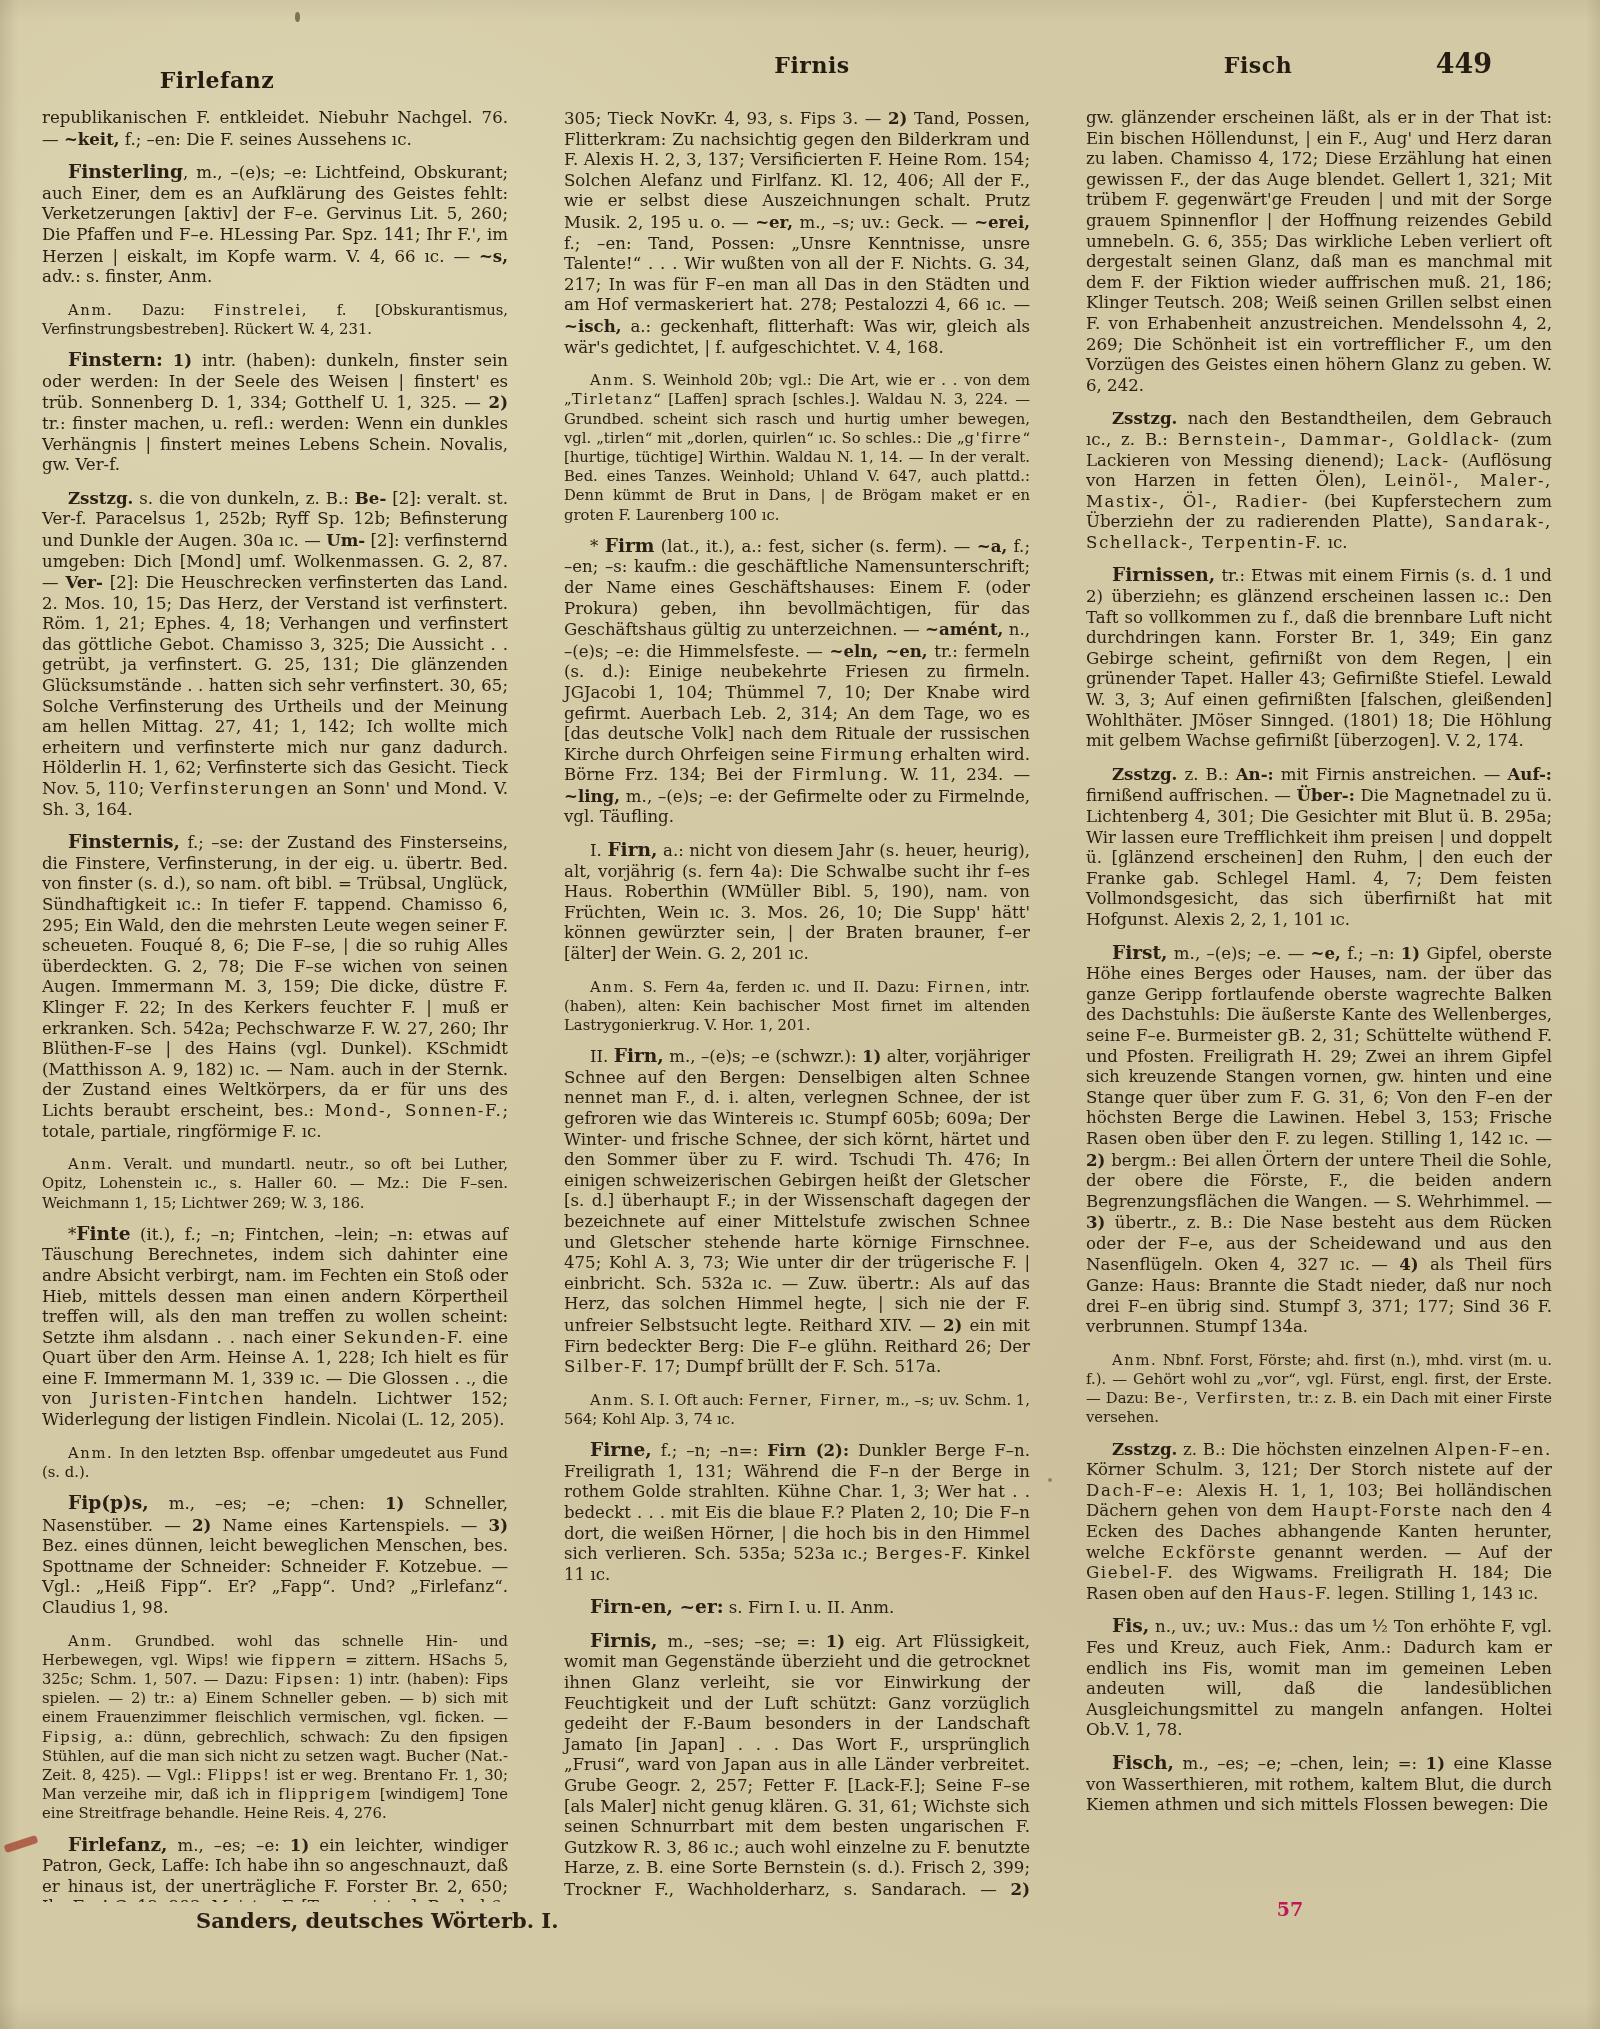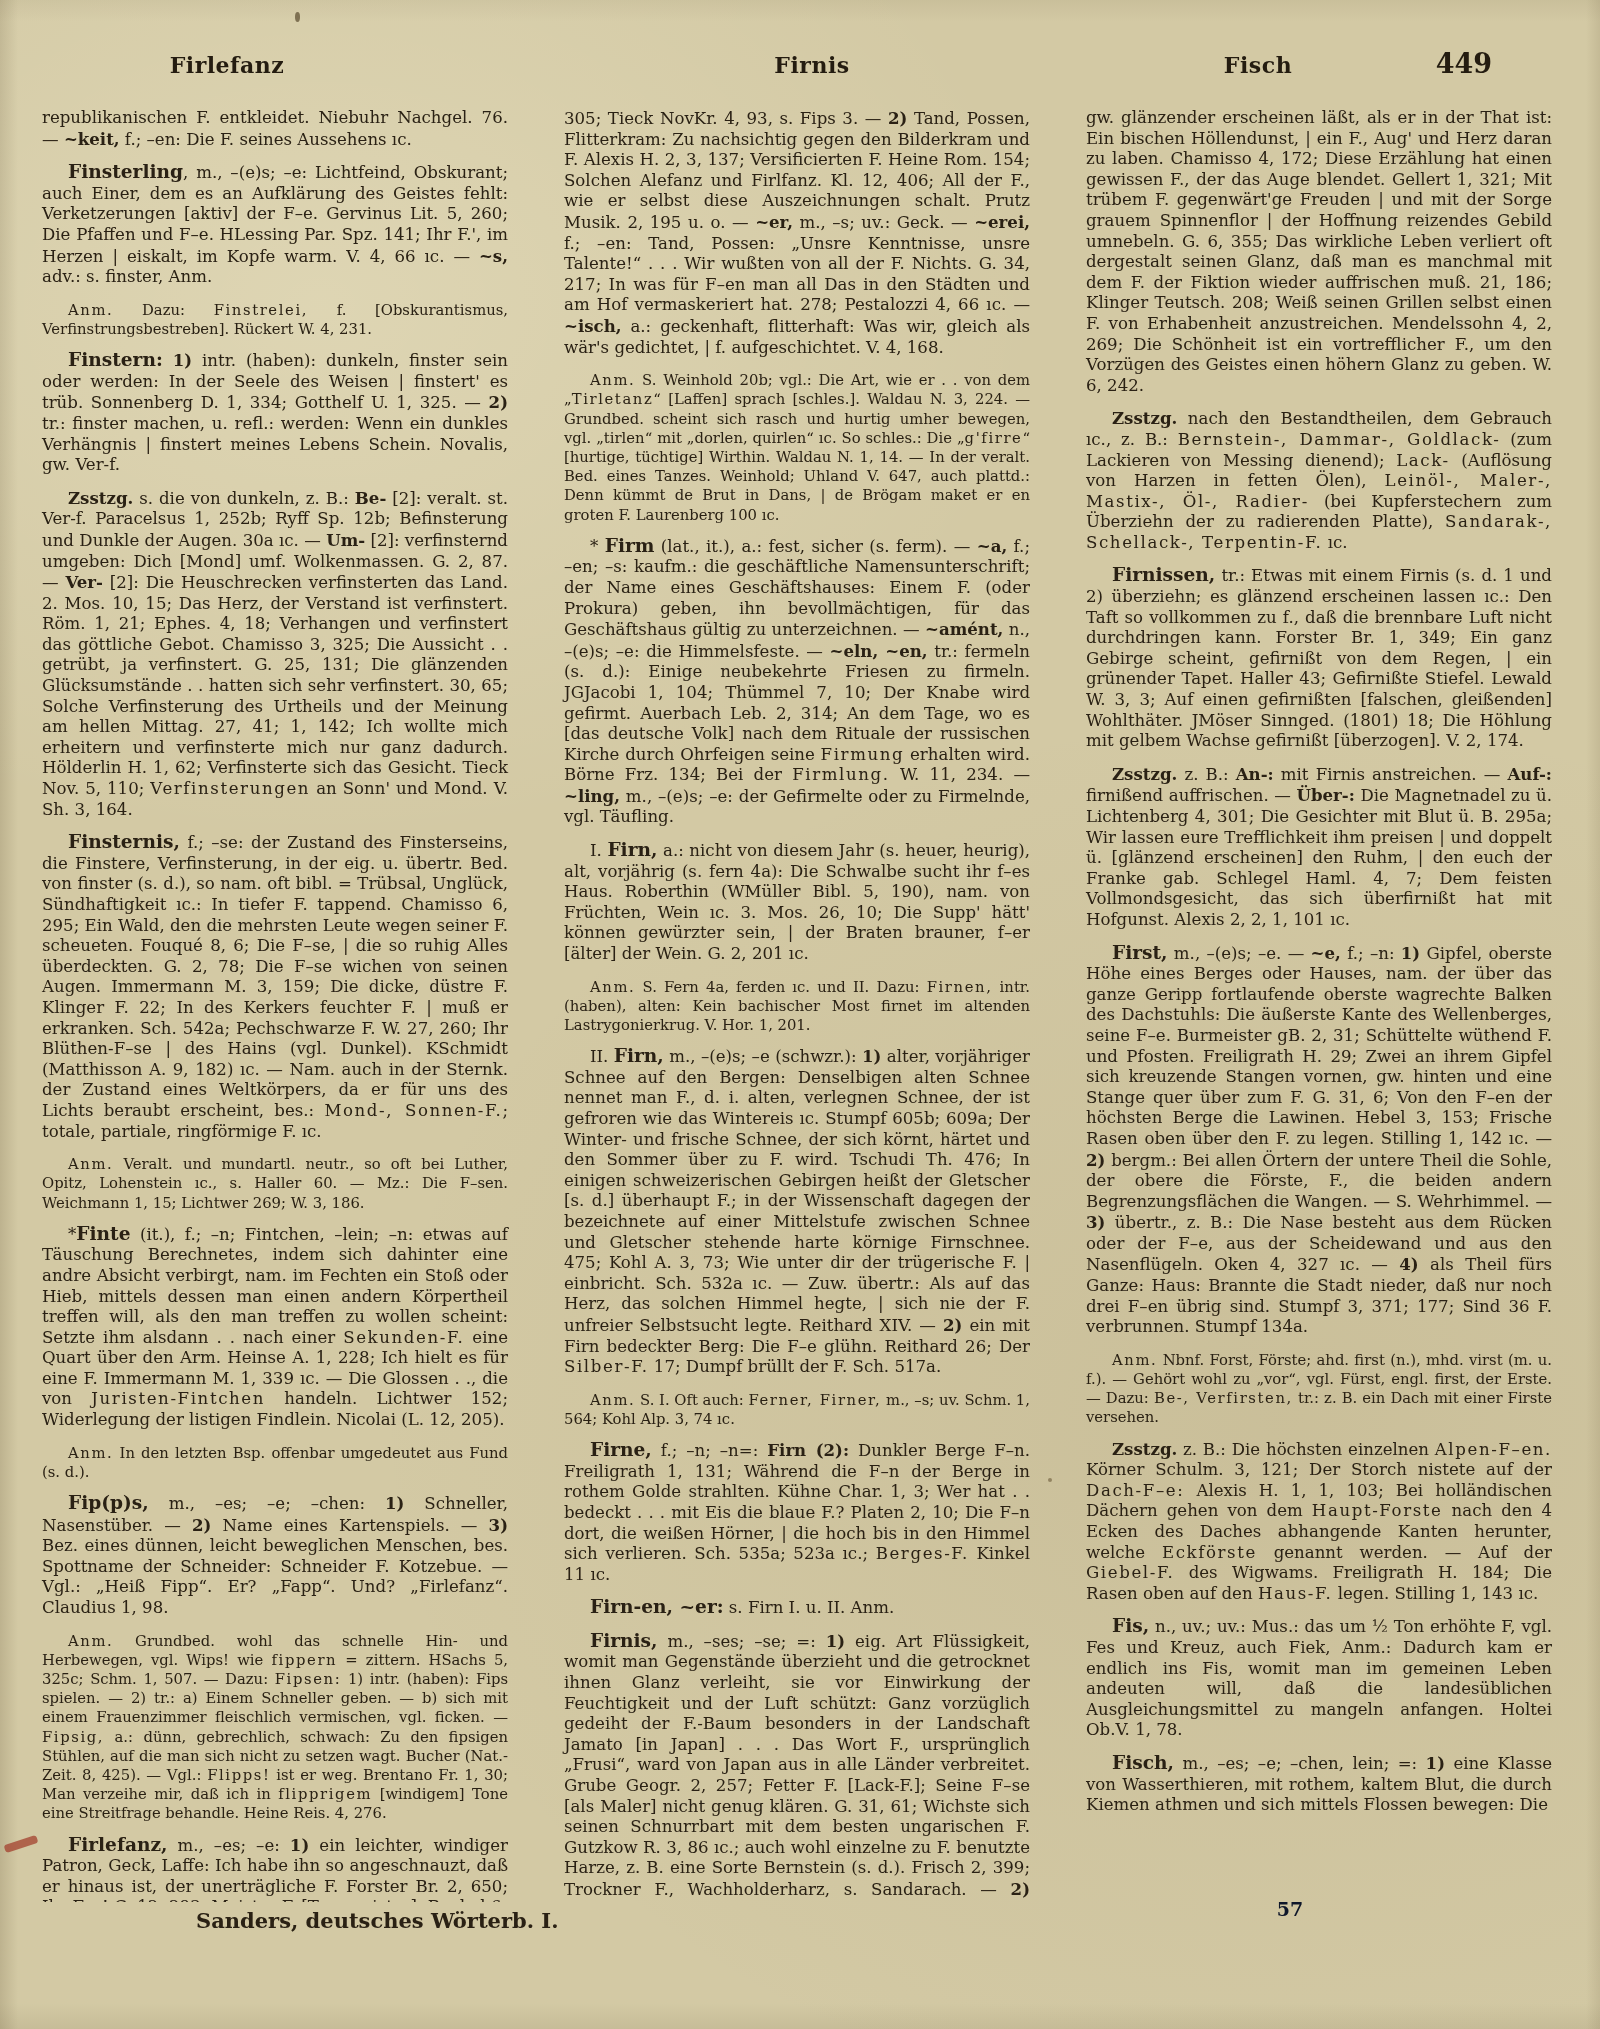--- a/index.html
+++ b/index.html
@@ -21,41 +21,41 @@
   }
   .speck{position:absolute;border-radius:50%;pointer-events:none;}
   .red-mark{
     position:absolute;left:4px;top:1840px;width:34px;height:8px;
     background:#a3402e;opacity:.75;border-radius:3px;
     transform:rotate(-18deg);pointer-events:none;
   }
   .header{position:absolute;top:52px;left:0;width:1600px;height:40px;}
   .kw{position:absolute;transform:translateX(-50%);
       font-weight:bold;font-size:22px;letter-spacing:.5px;color:#241c10;}
-  .kw1{left:227px;} .kw2{left:812px;} .kw3{left:1258px;text-align:right;}
+  .kw1{left:217px;margin-top:15px;} .kw2{left:812px;} .kw3{left:1258px;text-align:right;}
   .pagenum{position:absolute;right:108px;top:-4px;font-weight:bold;font-size:27px;color:#241c10;}
   .cols{
     position:absolute;top:96px;left:30px;width:1536px;height:1806px;
     display:flex;gap:32px;overflow:hidden;
   }
   .col{width:490px;height:100%;overflow:hidden;text-align:justify;
        font-size:16.6px;line-height:20.6px;}
   .col p{margin:12px;text-indent:26px;}
   .col p.noindent{text-indent:0;}
   .col p.small{font-size:14.8px;line-height:19.2px;}
   .run-h{font-weight:bold;font-size:1.12em;}
   .run-b{font-weight:bold;}
   .run-g{letter-spacing:1.6px;}
   .footer-norm{
     position:absolute;left:196px;top:1908px;
     font-size:21px;font-weight:bold;color:#2a2114;
   }
   .sheet-num{
     position:absolute;left:1290px;top:1898px;transform:translateX(-50%);
-    font-size:19px;font-weight:bold;color:#0f172a;
+    font-size:19px;font-weight:bold;color:#be185d;
   }
 </style>
 </head>
 <body>
 
 <div class="paper-tone"></div>
 <div class="speck" style="left:295px;top:12px;width:5px;height:10px;background:#5a4a2e;opacity:.7"></div>
 <div class="speck" style="left:1048px;top:1478px;width:4px;height:4px;background:#6a5a3a;opacity:.6"></div>
 <div class="red-mark"></div>
 

